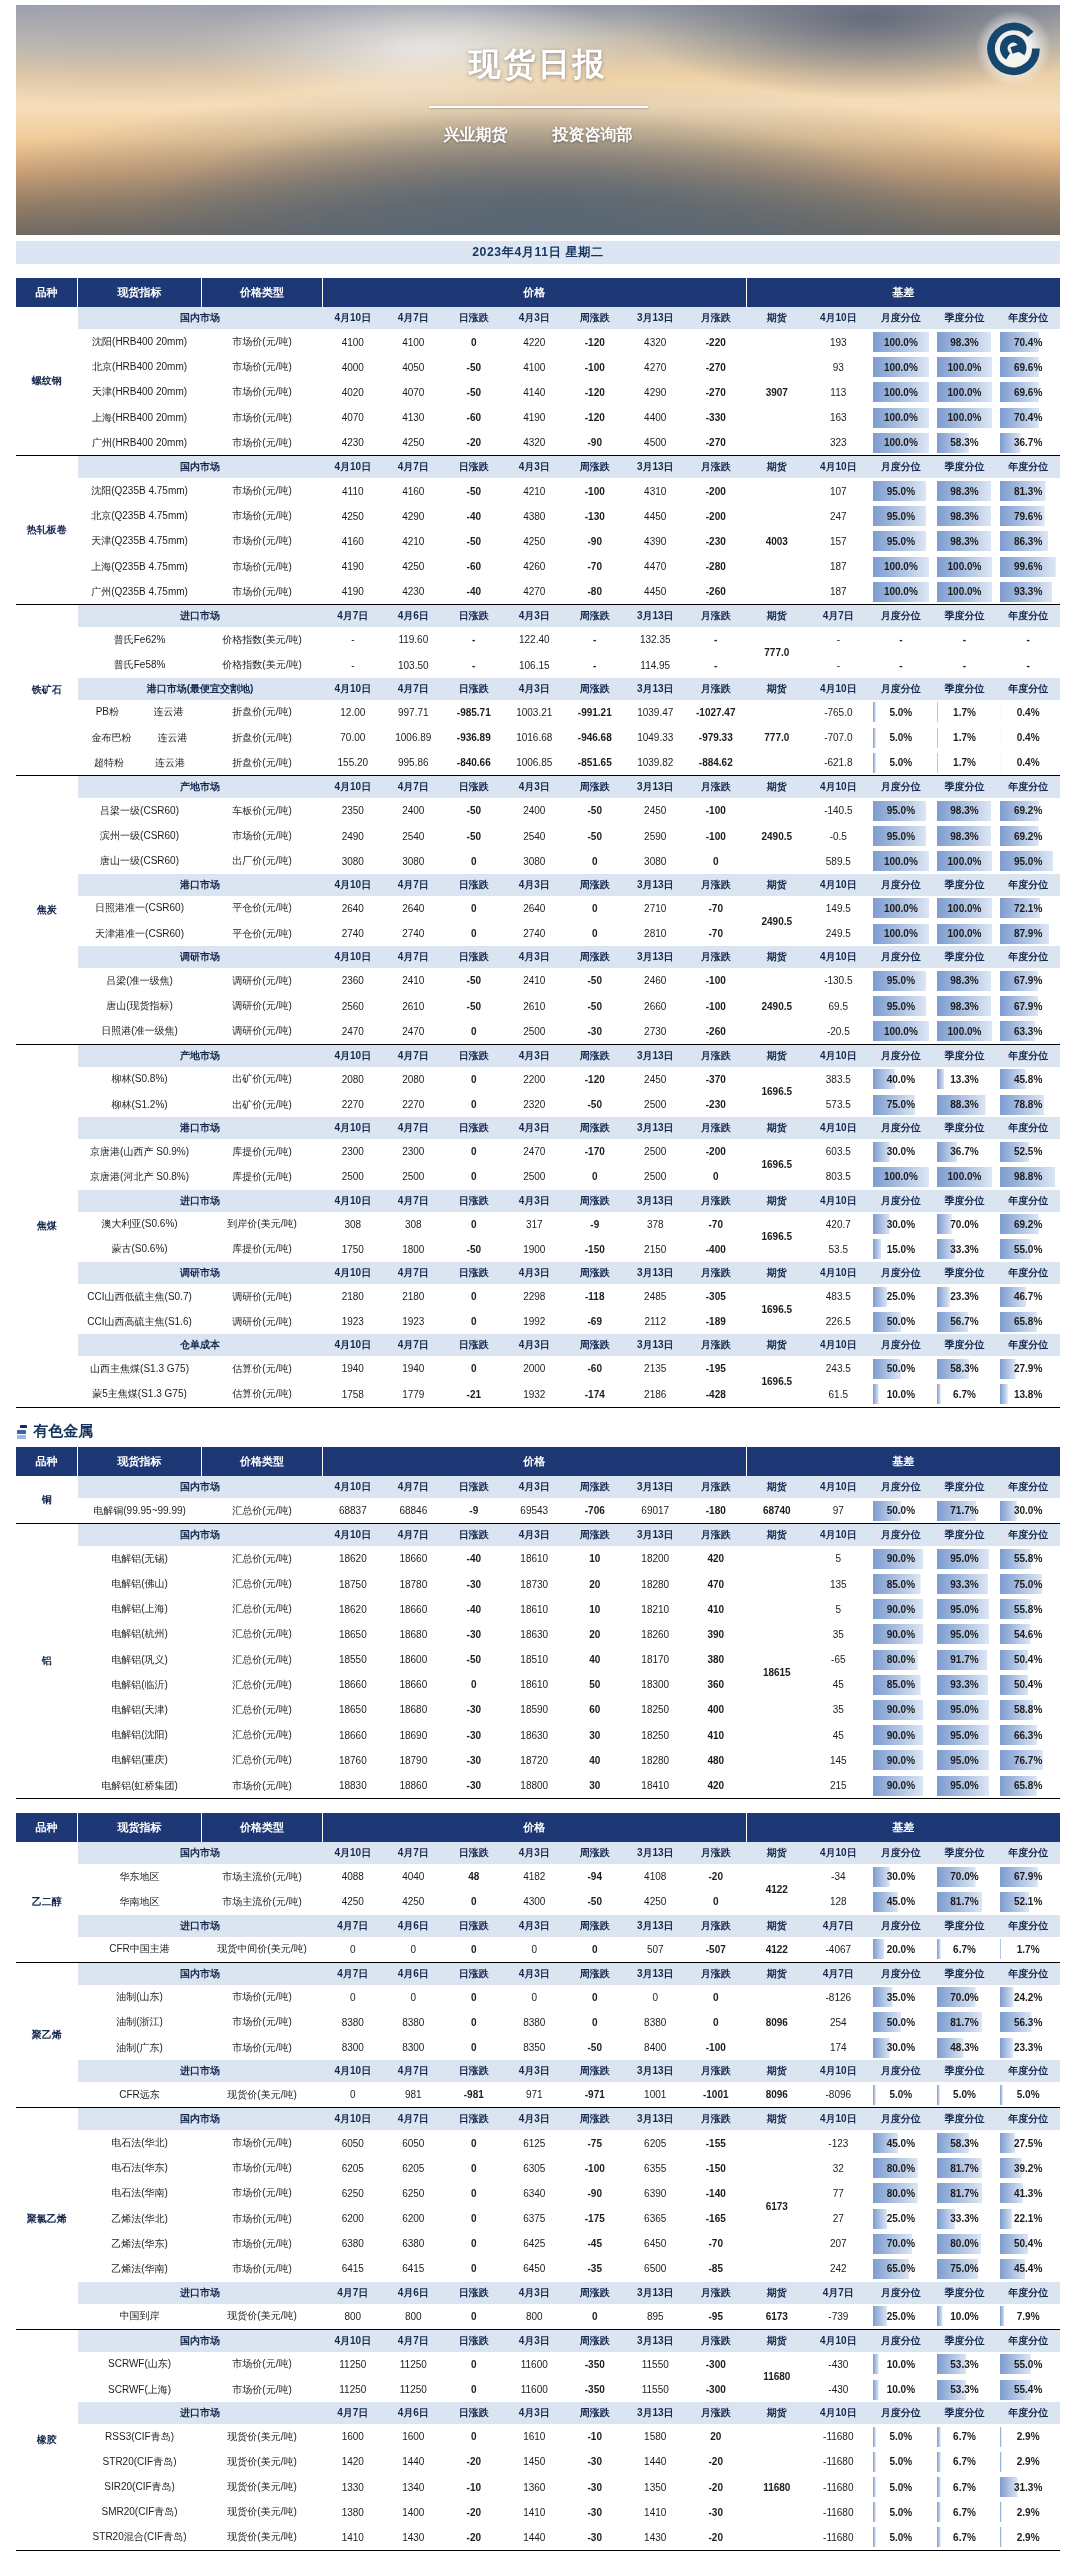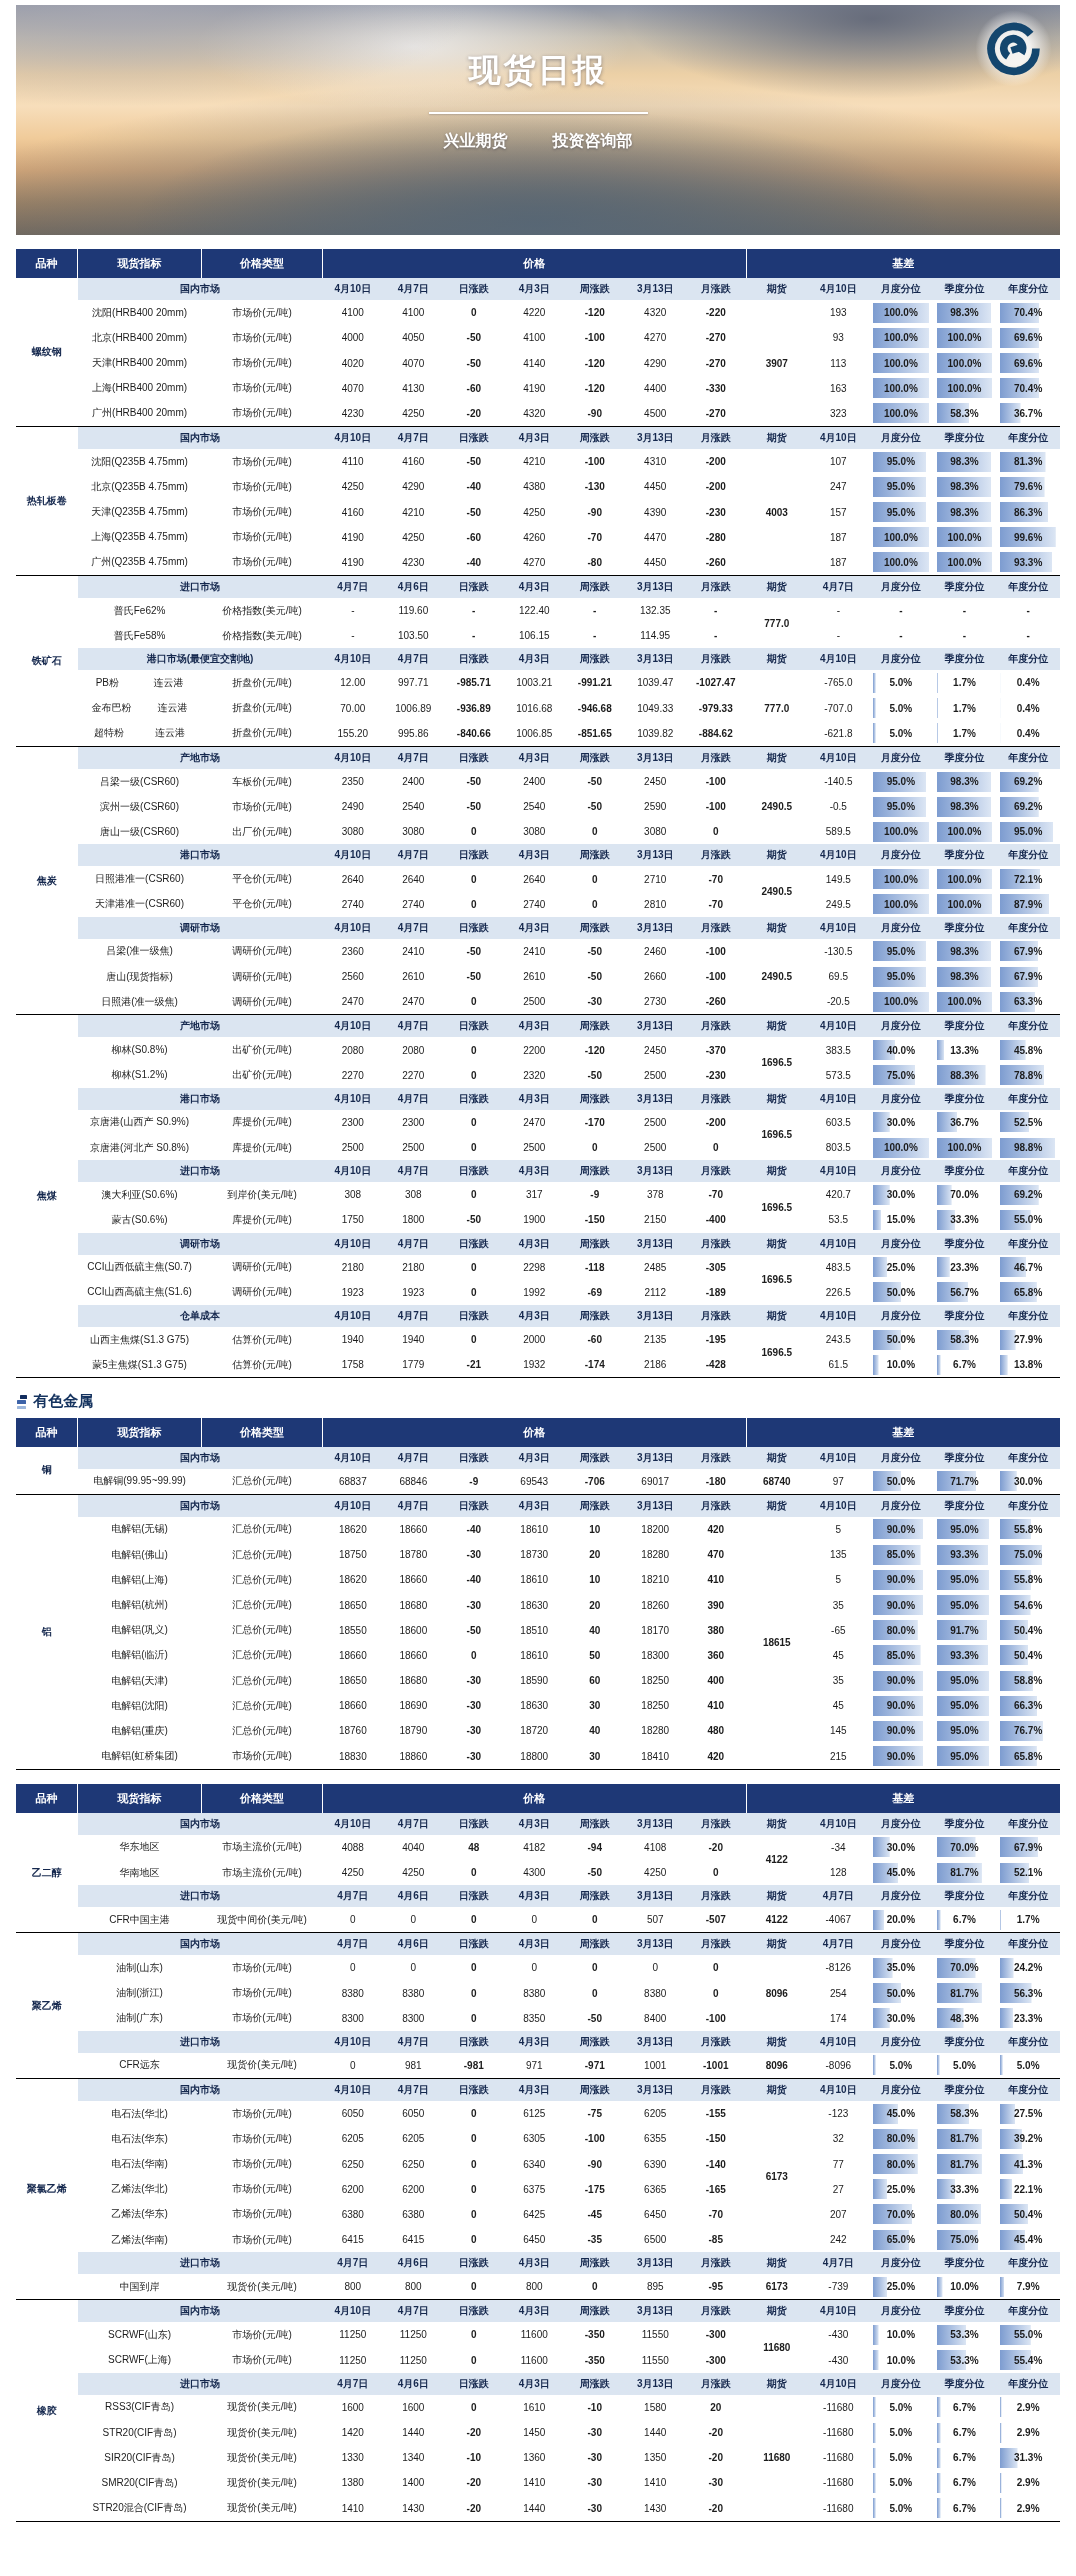--- a/index.html
+++ b/index.html
@@ -7,21 +7,21 @@
   .page{width:1044px;padding:5.1px 16px 26px 16px;background:#fff;outline:0.6px solid #d8d8d8;}
   
   .hero{position:relative;height:230px;overflow:hidden;
     background:
       radial-gradient(ellipse 399px 129px at 82% 6%, rgba(96,102,118,.9), rgba(96,102,118,0) 62%),
       radial-gradient(ellipse 579px 154px at 10% 4%, rgba(168,168,178,.75), rgba(168,168,178,0) 60%),
       radial-gradient(ellipse 334px 96px at 38% 18%, rgba(240,240,242,.8), rgba(240,240,242,0) 65%),
       radial-gradient(ellipse 965px 270px at 50% 118%, #5d6b78, rgba(93,107,120,0) 72%),
       radial-gradient(ellipse 579px 167px at 50% 96%, rgba(62,86,108,.85), rgba(62,86,108,0) 70%),
       linear-gradient(180deg,#8f96a6 0%,#c3bcae 14%,#ecd0a6 30%,#f7debb 44%,#f0cb9a 58%,#d3a678 72%,#a08363 86%,#75685a 100%);}
-  .hero-center{position:absolute;left:0;right:0;top:44px;text-align:center;color:#fff;}
+  .hero-center{position:absolute;left:0;right:0;top:38px;text-align:center;color:#fff;}
   .hero-title{font-size:32px;font-weight:bold;letter-spacing:2.6px;text-shadow:0 1.3px 3.9px rgba(40,40,60,.45);}
   .hero-divider{width:219px;height:1.9px;background:#fff;margin:19.3px auto 16.7px auto;box-shadow:0 0.6px 1.9px rgba(40,40,60,.35);}
   .hero-subs{display:flex;justify-content:center;gap:45px;font-size:16px;font-weight:bold;text-shadow:0 0.6px 2.6px rgba(40,40,60,.45);}
   .logo{position:absolute;top:14px;right:16.7px;width:59px;height:59px;}
   .logo .halo{position:absolute;inset:-9px;border-radius:50%;
     background:radial-gradient(circle,rgba(255,255,255,.85) 30%,rgba(255,255,255,0) 70%);}
   .logo svg{position:relative;}
   
   .date-bar{margin-top:6.4px;height:23px;background:#dce6f2;display:flex;align-items:center;justify-content:center;
     color:#15335f;font-size:12.2px;font-weight:bold;letter-spacing:0.6px;}
@@ -70,20 +70,21 @@
     <div class="hero-center">
       <div class="hero-title">现货日报</div>
       <div class="hero-divider"></div>
       <div class="hero-subs">
         <span>兴业期货</span>
         <span>投资咨询部</span>
       </div>
     </div>
   </div>
 
+  <div class="date-bar">2023年4月11日  星期二</div>
 
   <div id="sections">
       <div class="sec">
         <table>
           <colgroup>
             <col style="width: 59px;">
             <col style="width: 119px;">
             <col style="width: 116px;">
             <col style="width: 58px;">
             <col style="width: 58px;">

